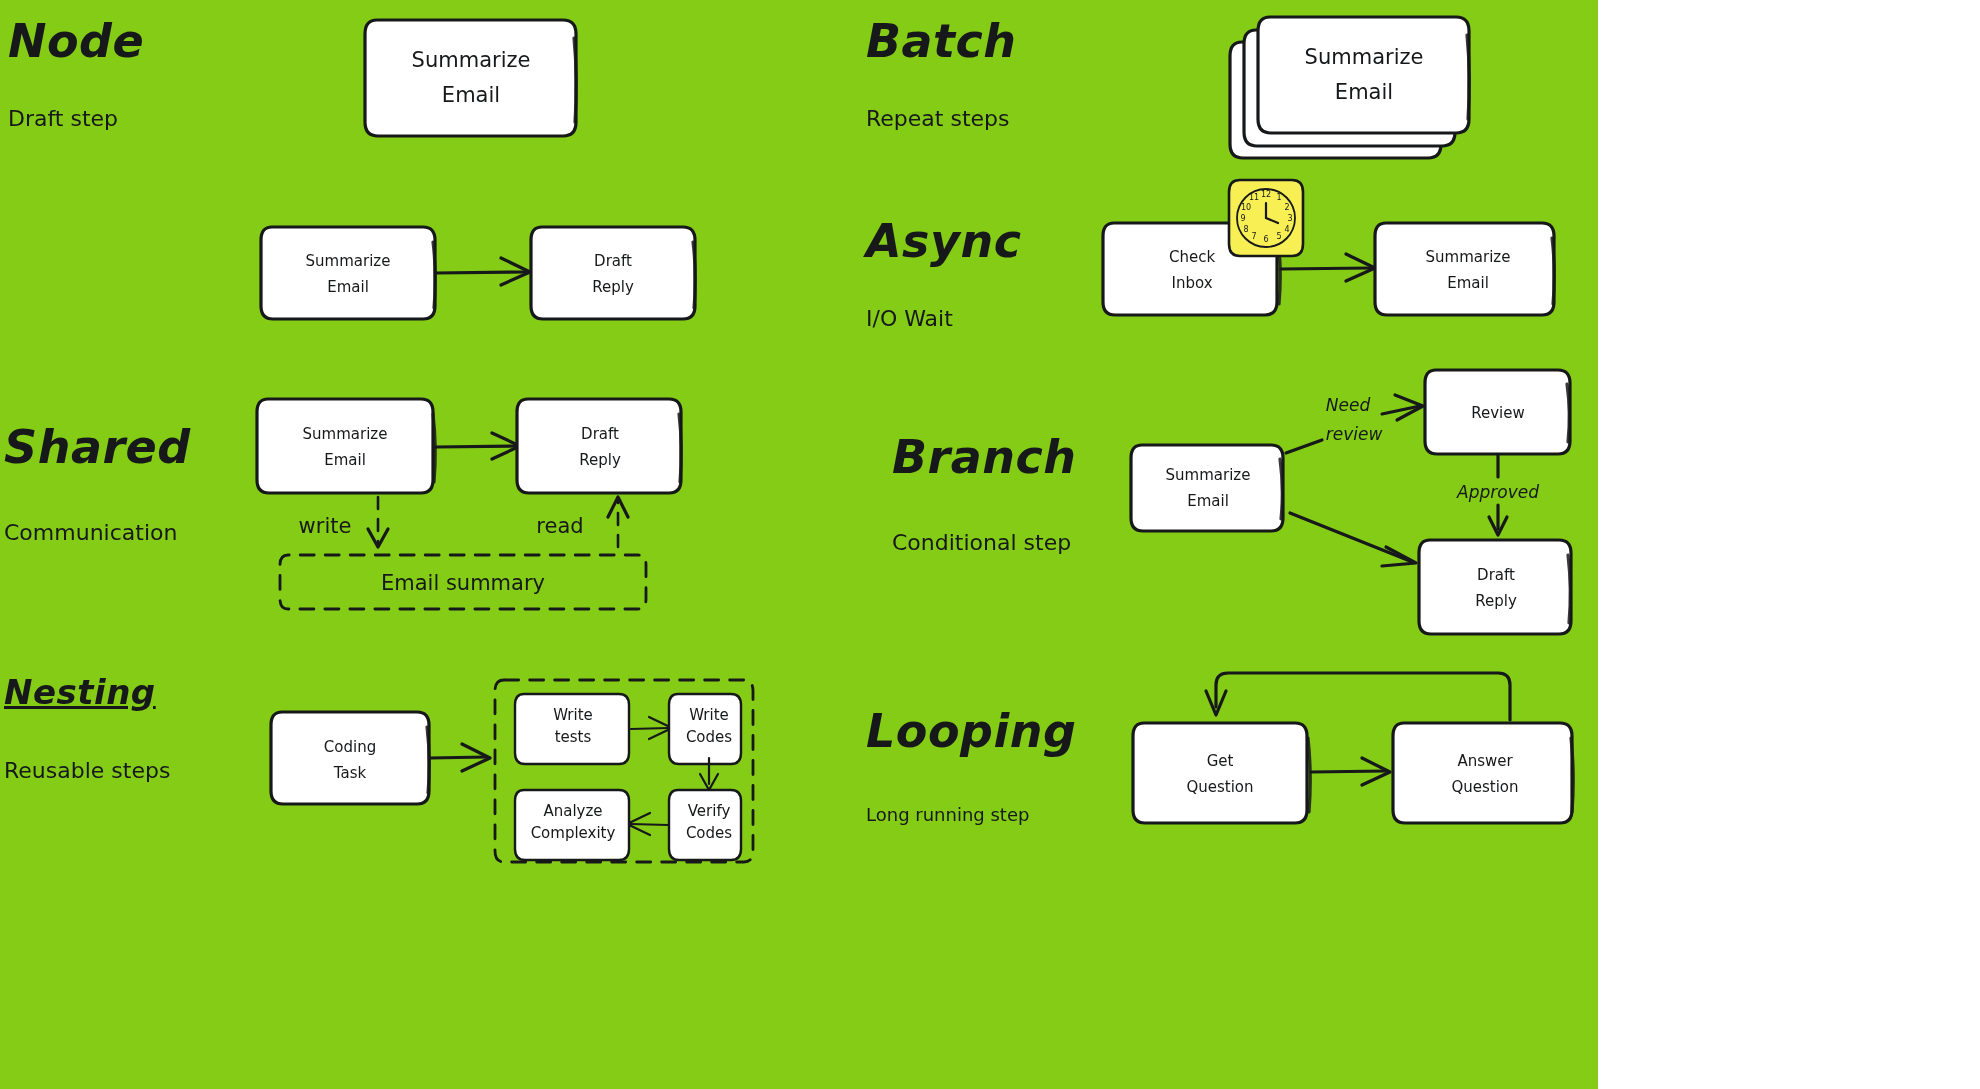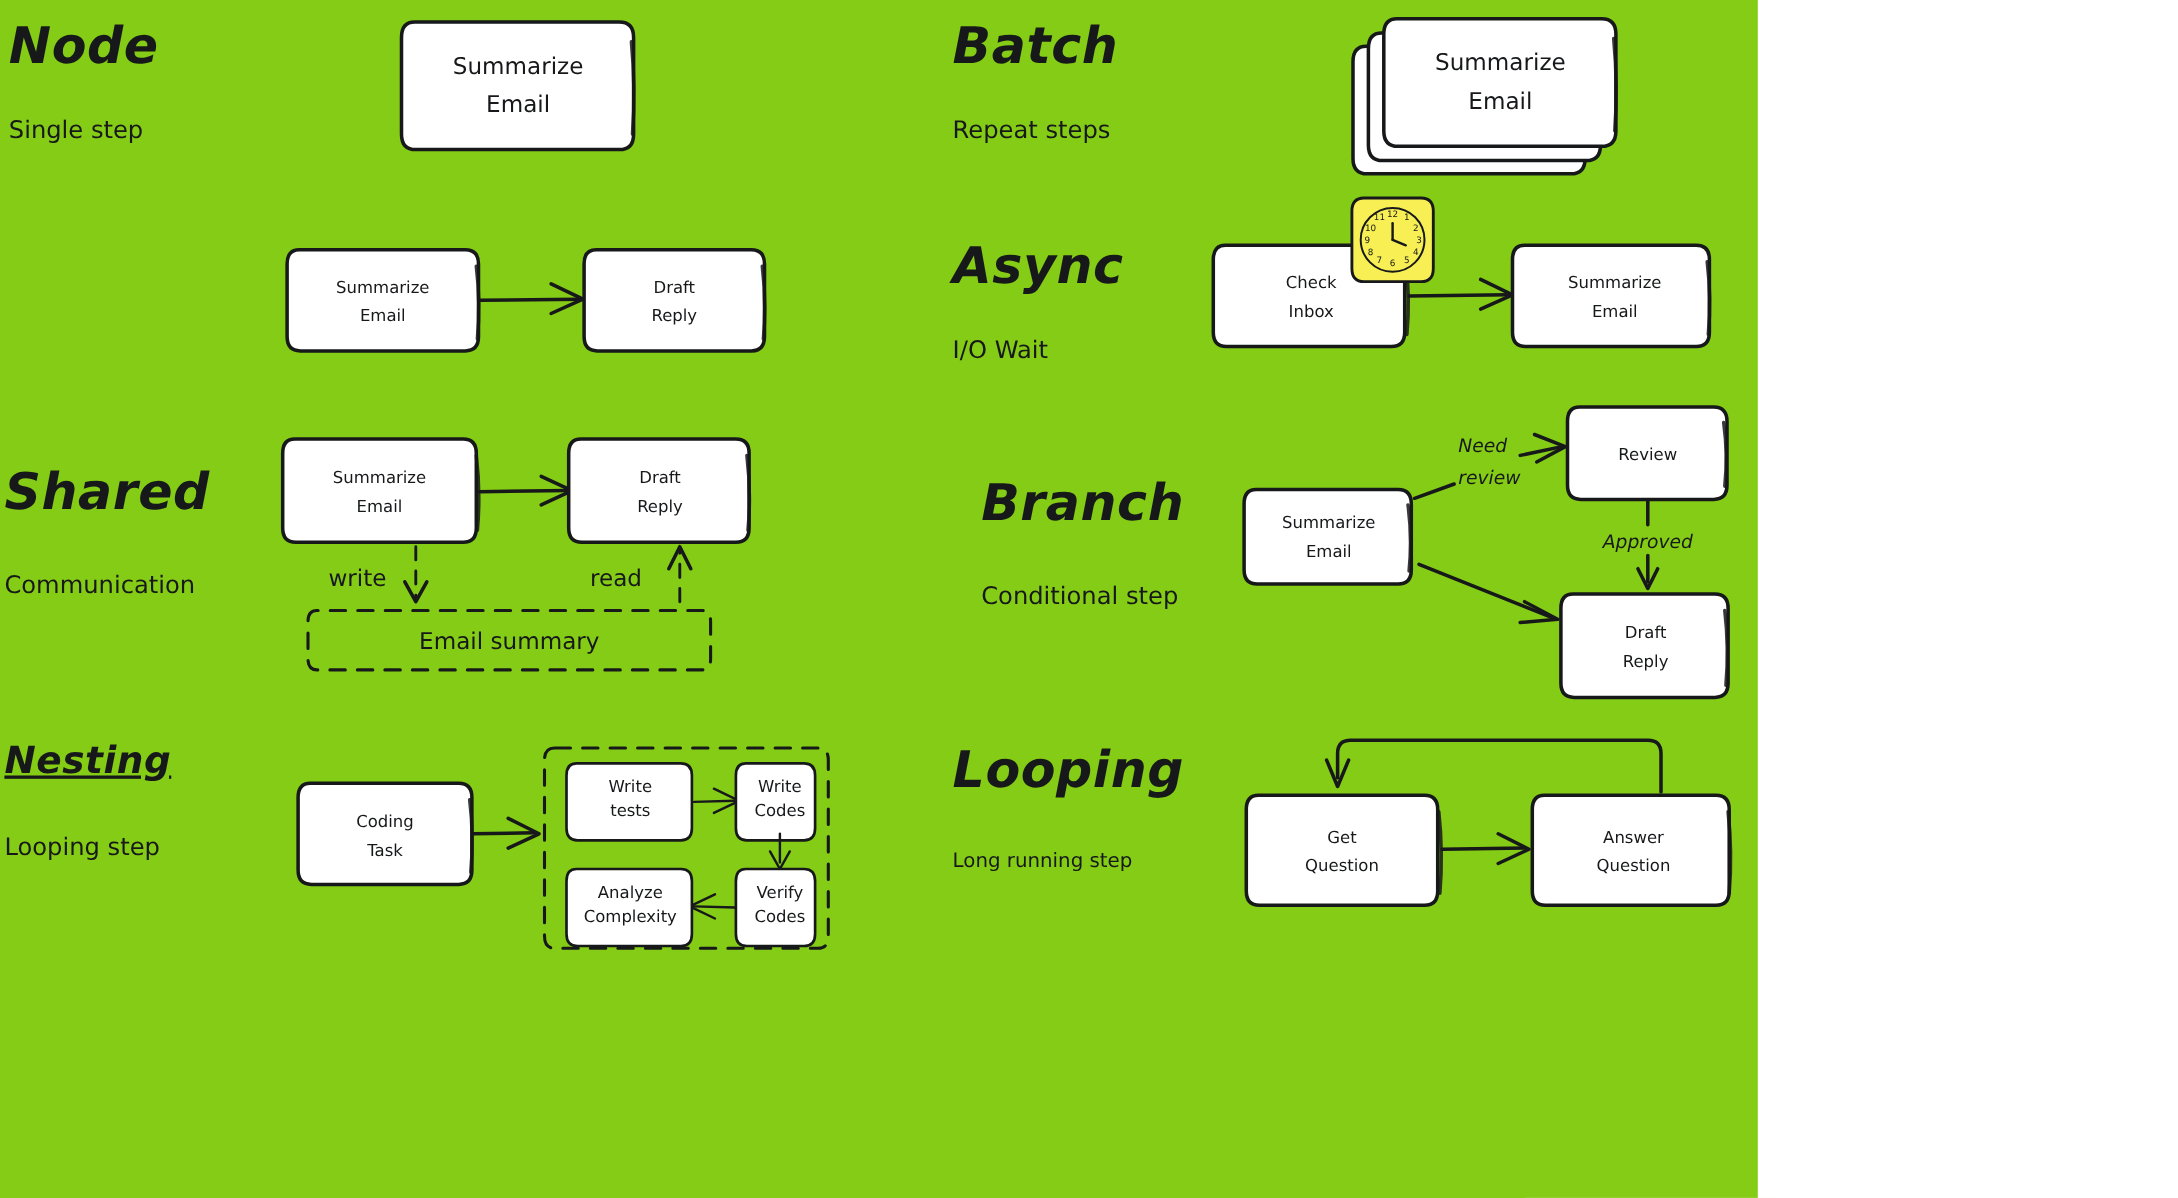--- a/index.html
+++ b/index.html
@@ -22,21 +22,21 @@
   .clockface{fill:#f7ef54;stroke:#17181a;stroke-width:2.6;}
   .tick{font-size:8px;}
 </style>
 </head>
 <body>
 
 <div id="stage">
 
   <div class="sec" style="left:8px;top:14px;">
     <div class="title" style="font-size:46px;">Node</div>
-    <div class="sub" style="font-size:22px;margin-top:38px;">Single step</div>
+    <div class="sub" style="font-size:22px;margin-top:38px;">Draft step</div>
   </div>
   <div class="sec" style="left:355px;top:10px;">
     <svg width="250" height="140" viewBox="0 0 250 140">
       <g>
         <path class="box" d="M22 10 q-12 0 -12 14 l0 88 q0 14 13 14 l185 0 q13 0 13 -14 l0 -88 q0 -14 -13 -14 z"></path>
         <path class="ln" d="M219 28 q4 42 1 84" stroke-width="2" opacity=".85"></path>
         <text class="nd" x="116" y="57" text-anchor="middle">Summarize</text>
         <text class="nd" x="116" y="92" text-anchor="middle">Email</text>
       </g>
     </svg>
@@ -205,21 +205,21 @@
         <path class="box" d="M310 175 q-11 0 -11 13 l0 68 q0 13 12 13 l128 0 q12 0 12 -13 l0 -68 q0 -13 -12 -13 z"></path>
         <path class="ln" d="M448 190 q4 34 1 68" stroke-width="1.9" opacity=".85"></path>
         <text class="nd-s" x="376" y="215" text-anchor="middle">Draft</text>
         <text class="nd-s" x="376" y="241" text-anchor="middle">Reply</text>
       </g>
     </svg>
   </div>
 
   <div class="sec" style="left:4px;top:672px;">
     <div class="title" style="font-size:34px;text-decoration:underline;">Nesting</div>
-    <div class="sub" style="font-size:22px;margin-top:46px;">Looping step</div>
+    <div class="sub" style="font-size:22px;margin-top:46px;">Reusable steps</div>
   </div>
   <div class="sec" style="left:268px;top:662px;">
     <svg width="500" height="220" viewBox="0 0 500 220">
       <g>
         <path class="box" d="M14 50 q-11 0 -11 13 l0 66 q0 13 12 13 l134 0 q12 0 12 -13 l0 -66 q0 -13 -12 -13 z"></path>
         <path class="ln" d="M159 65 q4 33 1 66" stroke-width="1.9" opacity=".85"></path>
         <text class="nd-s" x="82" y="90" text-anchor="middle">Coding</text>
         <text class="nd-s" x="82" y="116" text-anchor="middle">Task</text>
       </g>
       <g>
@@ -257,21 +257,21 @@
         <path class="ln-s" d="M382 151 L359 162 L382 173" stroke-width="2.4"></path>
       </g>
       <g>
         <path class="box-s" d="M256 128 q-9 0 -9 11 l0 48 q0 11 10 11 l94 0 q10 0 10 -11 l0 -48 q0 -11 -10 -11 z"></path>
         <text class="tick" style="font-size:15px" x="305" y="154" text-anchor="middle">Analyze</text>
         <text class="tick" style="font-size:15px" x="305" y="176" text-anchor="middle">Complexity</text>
       </g>
     </svg>
   </div>
 
-  <div class="sec" style="left:866px;top:672px;">
+  <div class="sec" style="left:866px;top:704px;">
     <div class="title" style="font-size:46px;">Looping</div>
     <div class="sub" style="font-size:18px;margin-top:46px;">Long running step</div>
   </div>
   <div class="sec" style="left:1120px;top:645px;">
     <svg width="470" height="220" viewBox="0 0 470 220">
       <g>
         <path class="ln" d="M390 75 L390 40 q0 -12 -12 -12 L108 28 q-12 0 -12 12 L96 62"></path>
         <path class="ln" d="M86 46 L96 70 L106 46"></path>
       </g>
       <g>

